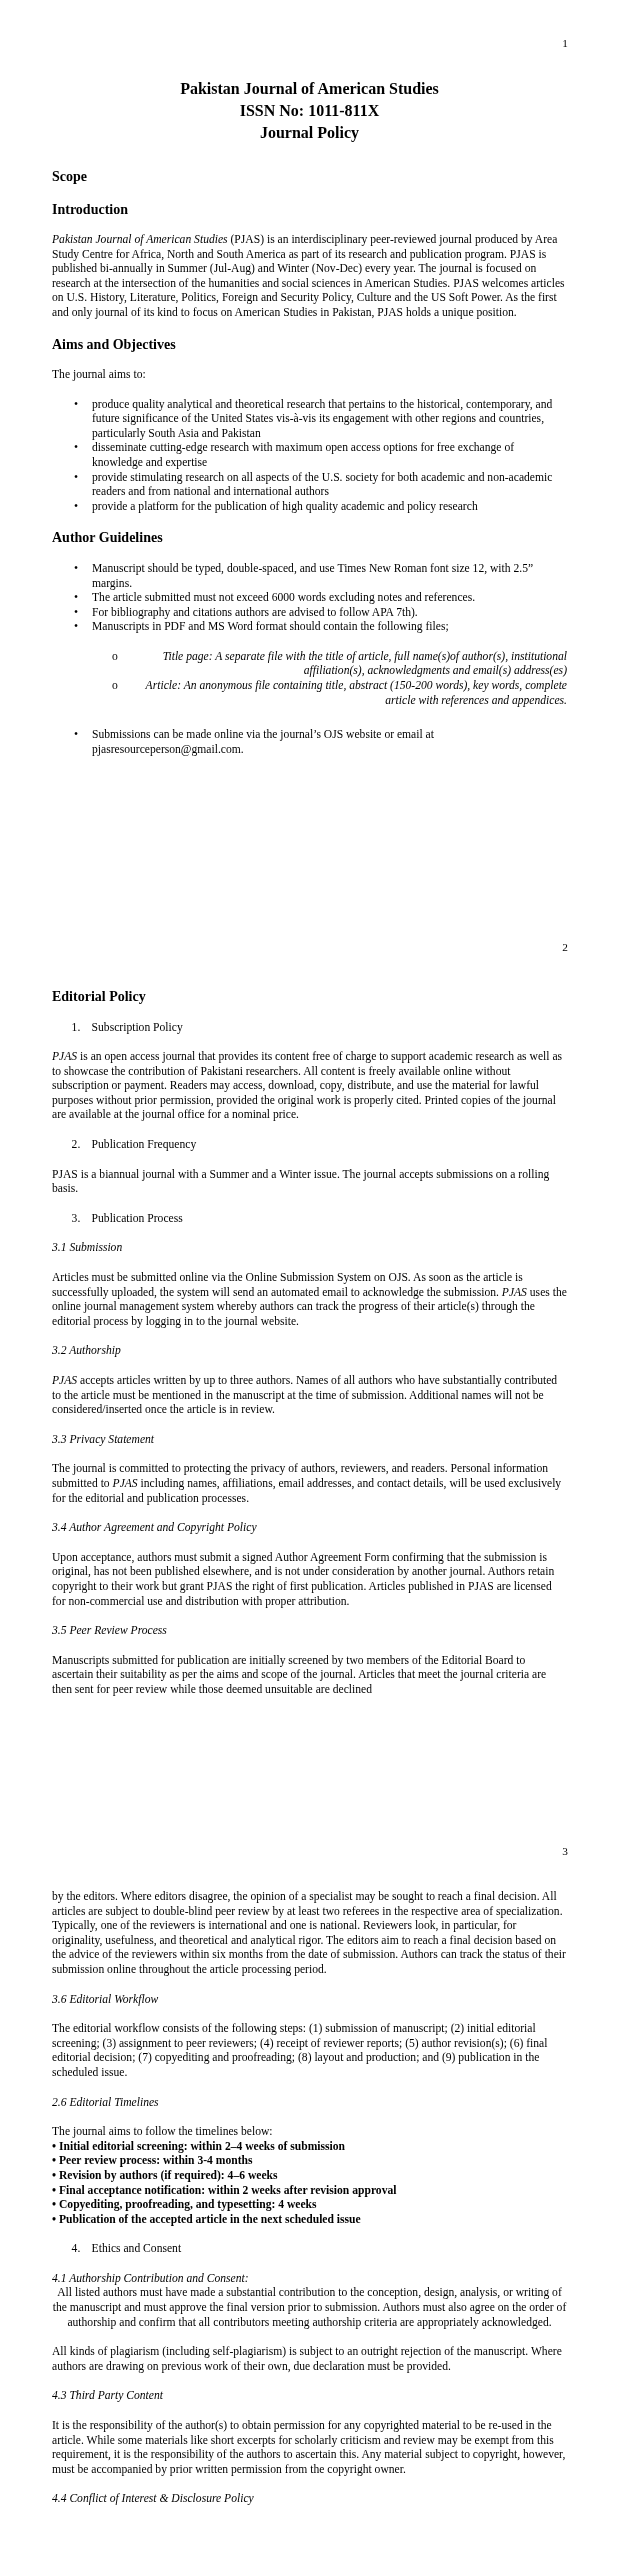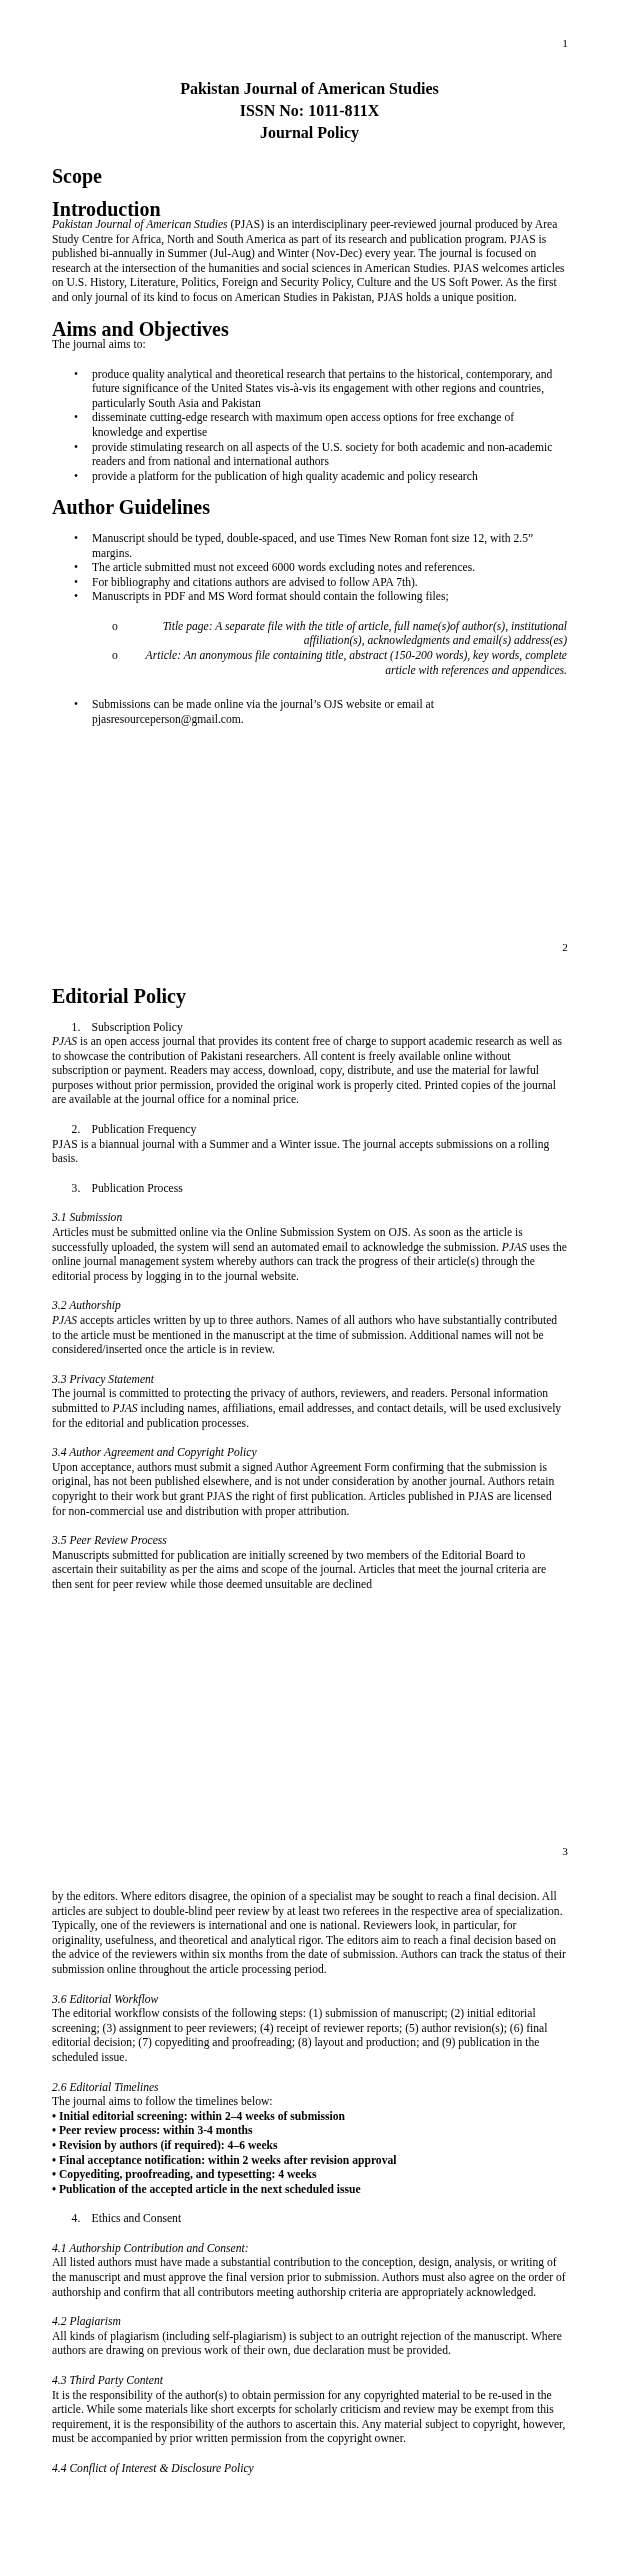--- a/index.html
+++ b/index.html
@@ -5,24 +5,24 @@
   html,body{margin:0;padding:0;background:#ffffff;}
   body{width:639px;font-family:"Liberation Serif",serif;color:#000;}
   .page{position:relative;width:639px;height:904px;background:#fff;overflow:hidden;}
   .content{padding-left:52px;padding-right:72px;font-size:11.6px;line-height:14.6px;}
   .pt152{padding-top:78px}
   .pt164{padding-top:84px}
   .pt160{padding-top:82px}
   .page-num{position:absolute;top:36px;right:71px;font-size:11.3px;line-height:14.4px;}
   .title-line{font-size:16px;line-height:22px;font-weight:bold;text-align:center;}
   .title-block{margin:0 0 24px 0;}
-  .h1{font-size:20px;line-height:17.5px;font-weight:bold;margin:15px 0 0;}
+  .h1{font-size:14px;line-height:17.5px;font-weight:bold;margin:15px 0 0;}
   .first{margin-top:0 !important;}
-  p.para{margin:0 0 0;}
-  p.tight{margin-top:0;}
+  p.para{margin:15px 0 0;}
+  p.tight{margin-top:0;text-align:center;}
   .hn{margin:15px 0 0;padding-left:19.6px;}
   .hn-num{display:inline-block;width:20px;}
   .hs{margin:15px 0 0;font-style:italic;}
   .italic{}
   ul{list-style:none;margin:15px 0 0;padding:0;}
   ul.tight{margin-top:0;}
   li{position:relative;padding-left:40px;}
   li::before{content:"\2022";position:absolute;left:22px;}
   ul.sub li{padding-left:78px;font-style:italic;text-align:right;}
   ul.sub li::before{content:"o";left:60px;font-style:normal;}
@@ -103,20 +103,19 @@
       <li>• Initial editorial screening: within 2–4 weeks of submission</li>
       <li>• Peer review process: within 3-4 months</li>
       <li>• Revision by authors (if required): 4–6 weeks</li>
       <li>• Final acceptance notification: within 2 weeks after revision approval</li>
       <li>• Copyediting, proofreading, and typesetting: 4 weeks</li>
       <li>• Publication of the accepted article in the next scheduled issue</li>
     </ul>
     <div class="hn"><span class="hn-num">4.</span><span class="italic">Ethics and Consent</span></div>
     <div class="hs">4.1 Authorship Contribution and Consent:</div>
     <p class="para tight">All listed authors must have made a substantial contribution to the conception, design, analysis, or writing of the manuscript and must approve the final version prior to submission. Authors must also agree on the order of authorship and confirm that all contributors meeting authorship criteria are appropriately acknowledged.</p>
-    <div class="hs">4.2 Plagiarism</div>
     <p class="para">All kinds of plagiarism (including self-plagiarism) is subject to an outright rejection of the manuscript. Where authors are drawing on previous work of their own, due declaration must be provided.</p>
     <div class="hs">4.3 Third Party Content</div>
     <p class="para">It is the responsibility of the author(s) to obtain permission for any copyrighted material to be re-used in the article. While some materials like short excerpts for scholarly criticism and review may be exempt from this requirement, it is the responsibility of the authors to ascertain this. Any material subject to copyright, however, must be accompanied by prior written permission from the copyright owner.</p>
     <div class="hs">4.4 Conflict of Interest &amp; Disclosure Policy</div>
   </div>
 </div>
 
 
 </body></html>

